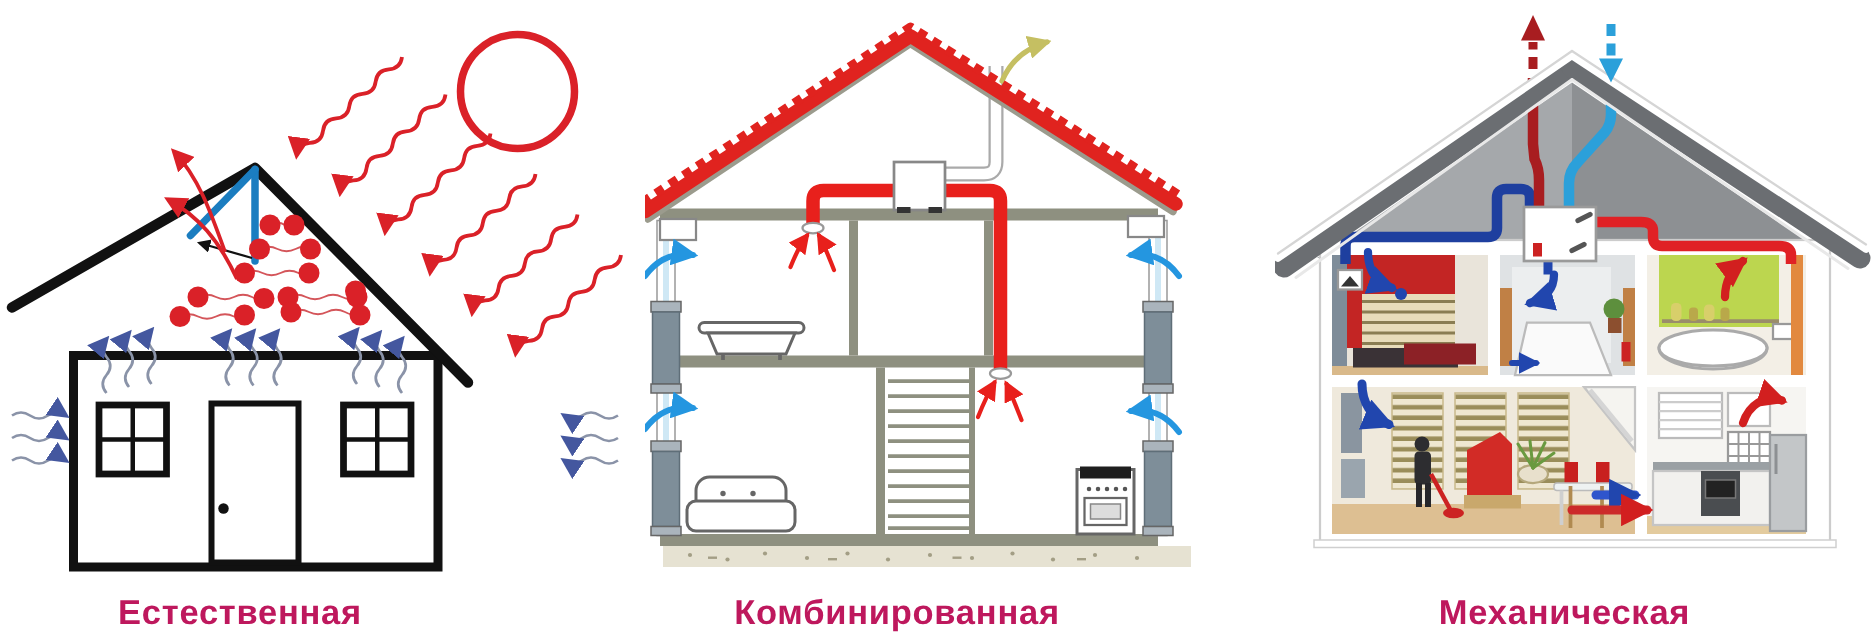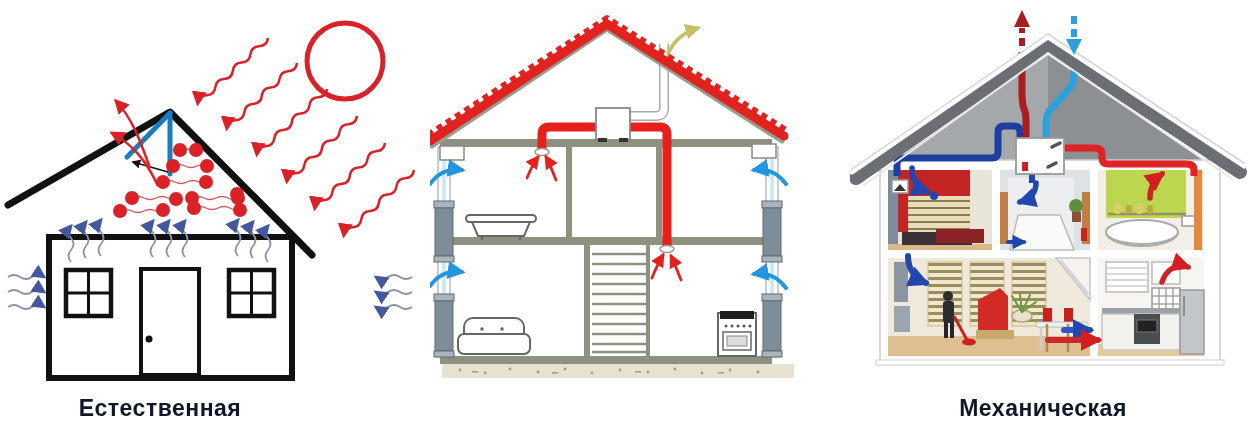--- a/index.html
+++ b/index.html
@@ -1,21 +1,21 @@
 <!DOCTYPE html>
 <html><head>
 <meta charset="utf-8">
 <style>
   html,body{margin:0;padding:0;background:#ffffff;}
   .canvas{position:relative;width:1249px;height:425px;background:#ffffff;overflow:hidden;
           font-family:"Liberation Sans",sans-serif;}
   .panel{position:absolute;top:0;height:425px;}
   .panel svg{display:block;}
   .caption{position:absolute;bottom:3px;text-align:center;font-weight:bold;
-           font-size:23px;color:#0f172a;letter-spacing:0.5px;}
+           font-size:23px;color:#be185d;letter-spacing:0.5px;}
   #p-natural{left:0;width:420px;}
   #p-combined{left:430px;width:390px;}
   #p-mechanical{left:850px;width:399px;}
   #cap-natural{left:0;width:320px;}
   #cap-combined{left:0;width:336px;}
   #cap-mechanical{left:0;width:386px;text-align:center;}
 </style>
 </head>
 <body>
 
@@ -276,20 +276,21 @@
         <path d="M222,278 C226,268 230,260 233,255" marker-end="url(#c-ah-red)"></path>
         <path d="M251,280 C247,270 244,262 241,256" marker-end="url(#c-ah-red)"></path>
       </g>
 
       <g fill="none" stroke-linecap="round" stroke-linejoin="round">
         <polyline points="2,146 177,29 352,141" stroke="#9b9b8d" stroke-width="5"></polyline>
         <polyline points="0,141 177,24 354,136" stroke="#e0231f" stroke-width="9"></polyline>
         <polyline points="-2,135 177,18 356,130" stroke="#e0231f" stroke-width="6" stroke-dasharray="6 5" stroke-linecap="butt"></polyline>
       </g>
     </svg>
+    <div class="caption" id="cap-combined">Комбинированная</div>
   </div>
 
   <div class="panel" id="p-mechanical">
     <svg width="399" height="392" viewBox="0 0 399 392">
       <defs>
         <marker id="m-ah-blue" viewBox="0 0 10 10" refX="8" refY="5" markerWidth="3.6" markerHeight="3.6" orient="auto">
             <path d="M0,0L10,5L0,10z" fill="#2146ae"></path>
           </marker>
         <marker id="m-ah-red" viewBox="0 0 10 10" refX="8" refY="5" markerWidth="3.6" markerHeight="3.6" orient="auto">
             <path d="M0,0L10,5L0,10z" fill="#d21f1f"></path>

